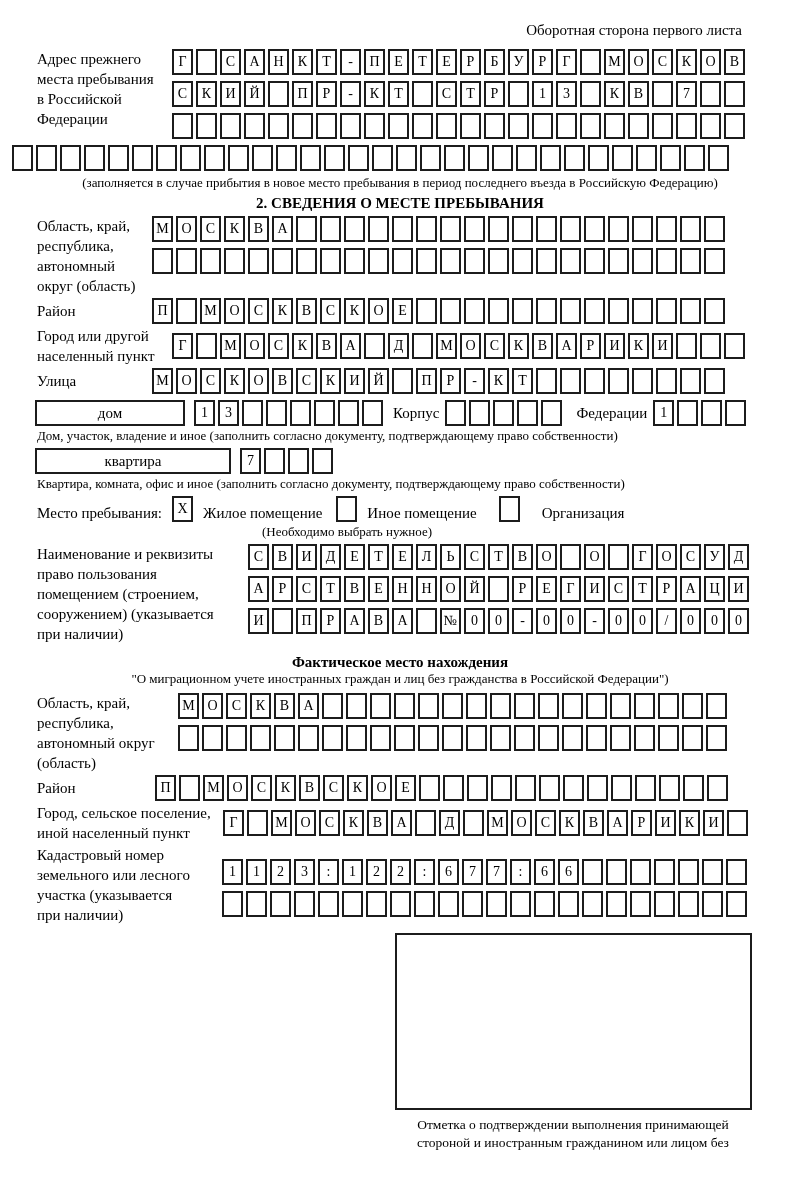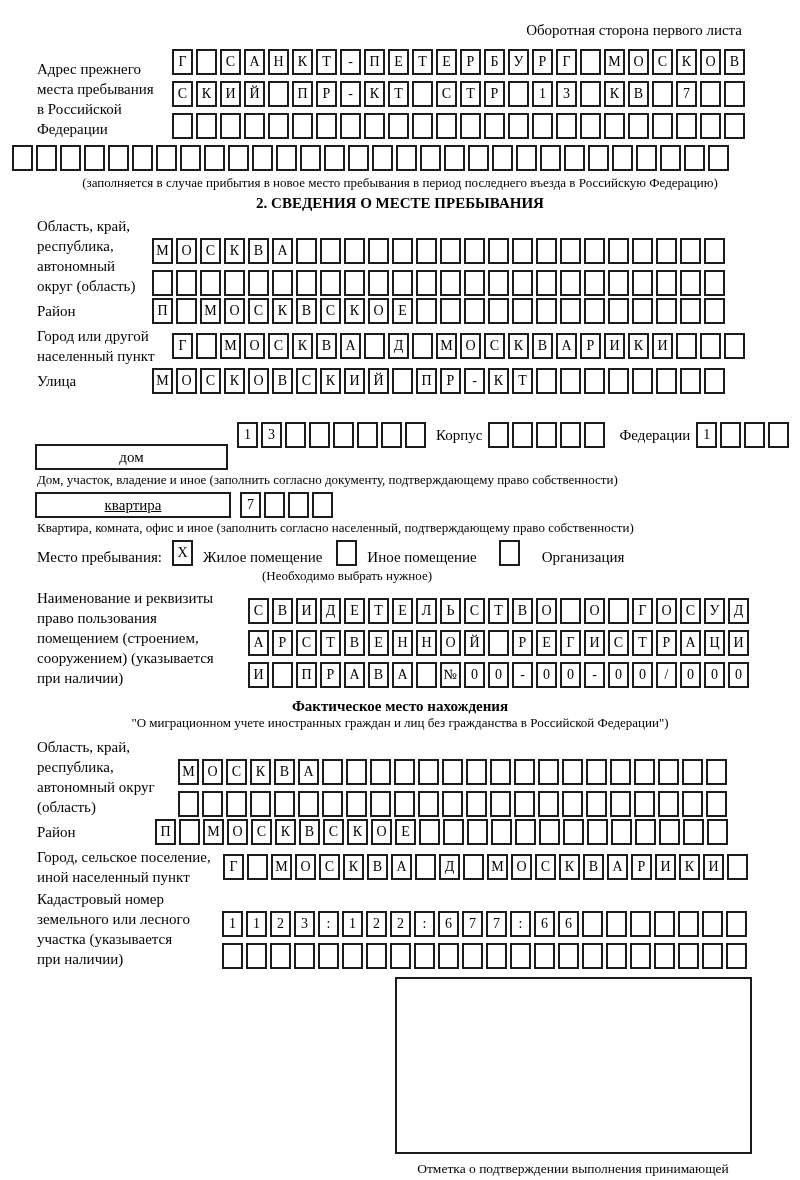--- a/index.html
+++ b/index.html
@@ -10,21 +10,21 @@
   .header-note { text-align:right; padding:22px 58px 0 0; font-size:15px; }
 
   .cellrow { display:flex; gap:3px; }
   .cell {
     width:21px; height:26px; box-sizing:border-box; border:2px solid #1c1c1c;
     display:flex; align-items:center; justify-content:center;
     font-size:14px; background:#fff; flex:0 0 auto;
   }
   .rows { display:flex; flex-direction:column; gap:6px; }
 
-  .field { display:flex; align-items:flex-end; }
+  .field { display:flex; align-items:flex-start; }
   .field.vcenter { align-items:center; }
   .flabel { font-size:15px; line-height:20px; flex:0 0 auto; }
   .w115 { width:115px; } .w135 { width:135px; } .w141 { width:141px; }
   .w118 { width:118px; } .w186 { width:186px; } .w185 { width:185px; }
   .w211 { width:211px; }
   .ml37 { margin-left:37px; } .ml35 { margin-left:35px; } .ml12 { margin-left:12px; }
 
   .caption { font-size:13px; line-height:16px; }
   .center { text-align:center; }
   .title { font-size:15px; font-weight:bold; text-align:center; }
@@ -323,21 +323,21 @@
         <span class="cell"></span>
         <span class="cell"></span>
         <span class="cell"></span>
         <span class="cell"></span>
         <span class="cell"></span>
         <span class="cell"></span>
       </div>
   </div>
 
   <div class="field vcenter ml35 mt6">
-    <div class="widebox" style="width:193px;margin-top:44px;">дом</div>
+    <div class="widebox" style="width:150px;">дом</div>
     <div class="cellrow" style="margin-left:9px;">
         <span class="cell">1</span>
         <span class="cell">3</span>
         <span class="cell"></span>
         <span class="cell"></span>
         <span class="cell"></span>
         <span class="cell"></span>
         <span class="cell"></span>
         <span class="cell"></span>
       </div>
@@ -353,29 +353,29 @@
     <div class="cellrow">
         <span class="cell">1</span>
         <span class="cell"></span>
         <span class="cell"></span>
         <span class="cell"></span>
       </div>
   </div>
   <div class="caption ml37 mt2">Дом, участок, владение и иное (заполнить согласно документу, подтверждающему право собственности)</div>
 
   <div class="field vcenter ml35 mt4">
-    <div class="widebox" style="width:196px;text-decoration:underline;">квартира</div>
+    <div class="widebox" style="width:196px;">квартира</div>
     <div class="cellrow" style="margin-left:9px;">
         <span class="cell">7</span>
         <span class="cell"></span>
         <span class="cell"></span>
         <span class="cell"></span>
       </div>
   </div>
-  <div class="caption ml37 mt2">Квартира, комната, офис и иное (заполнить согласно населенный, подтверждающему право собственности)</div>
+  <div class="caption ml37 mt2">Квартира, комната, офис и иное (заполнить согласно документу, подтверждающему право собственности)</div>
 
   <div class="mesto ml37 mt4">
     <span class="inline-label">Место пребывания:</span>
     <span class="cell" style="margin-left:10px;">X</span>
     <span class="inline-label" style="margin-left:10px;">Жилое помещение</span>
     <span class="cell" style="margin-left:14px;"></span>
     <span class="inline-label" style="margin-left:10px;">Иное помещение</span>
     <span class="cell" style="margin-left:22px;"></span>
     <span class="inline-label" style="margin-left:22px;">Организация</span>
   </div>

